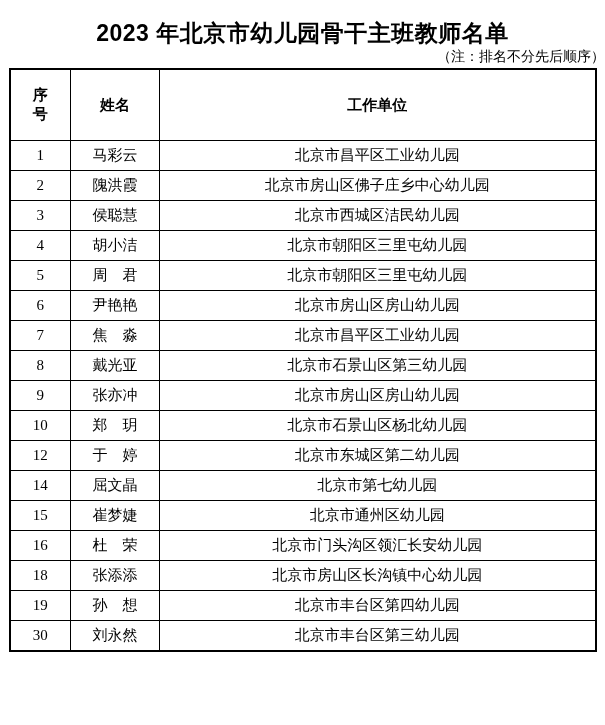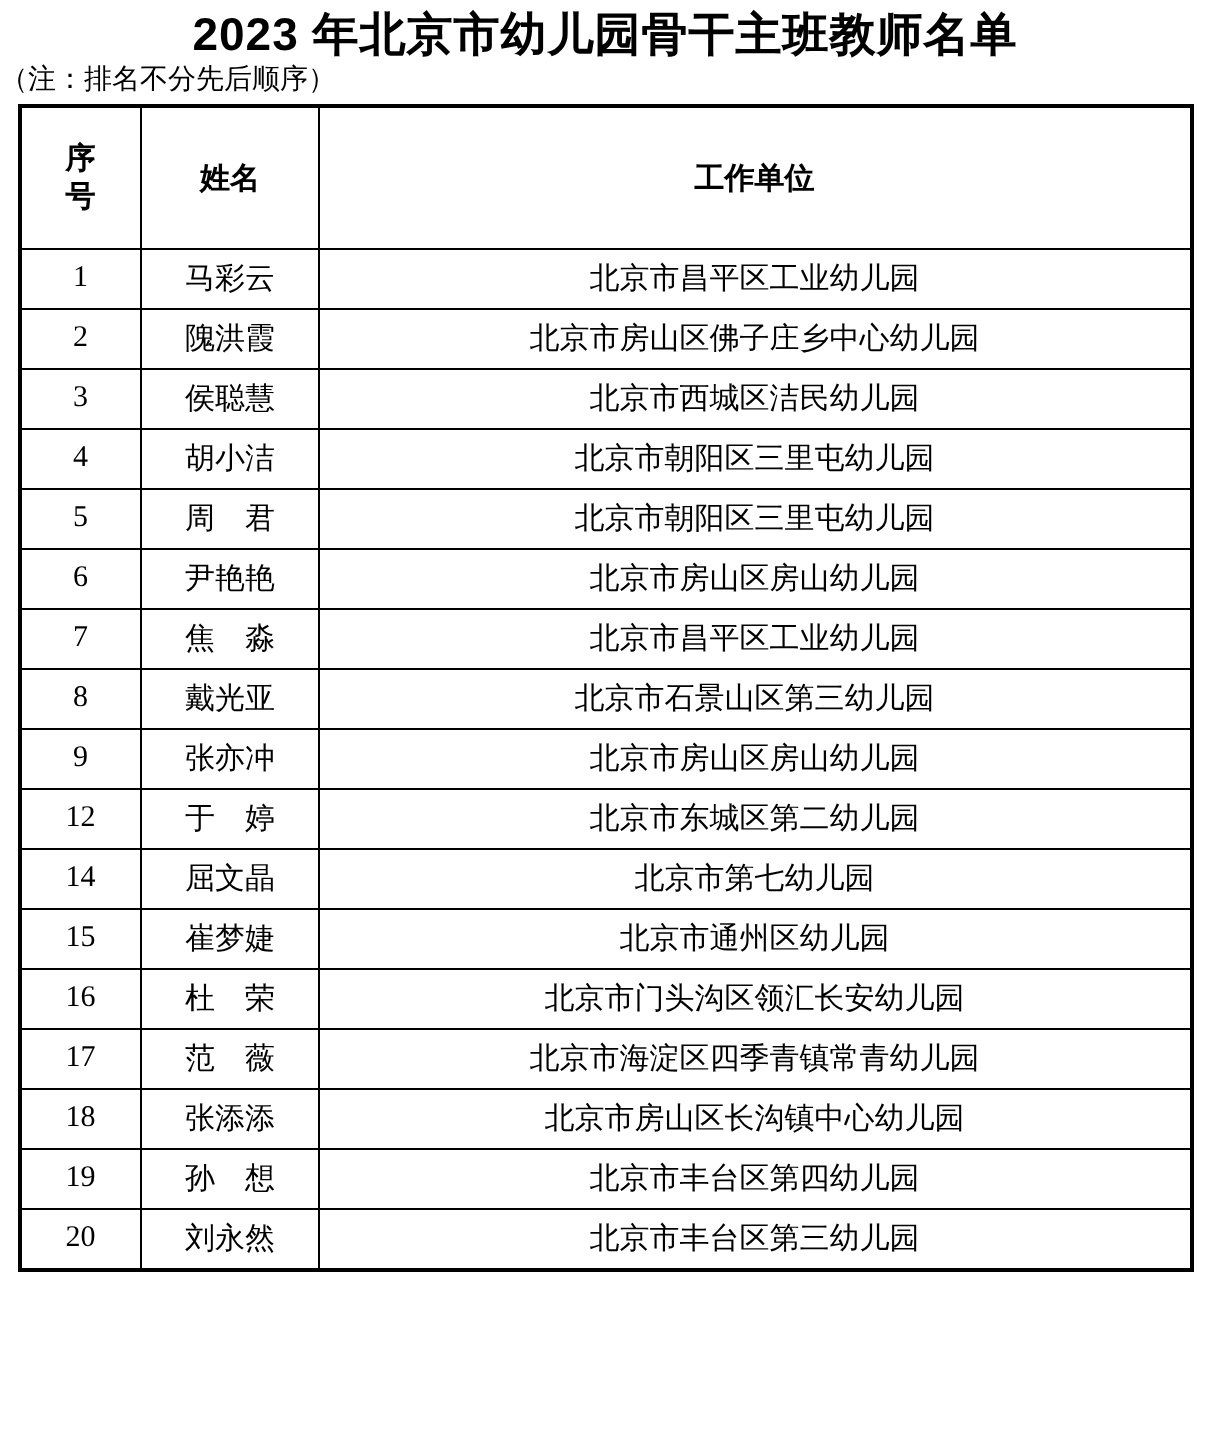--- a/index.html
+++ b/index.html
@@ -10,31 +10,31 @@
   .page {
     width: 605px;
     height: 725px;
     background: #ffffff;
     color: #000000;
     font-family: "Liberation Serif", serif;
     overflow: hidden;
     box-sizing: border-box;
   }
   .doc-title {
-    padding-top: 2px;
+    padding-top: 18px;
     text-align: center;
     font-family: "Liberation Sans", sans-serif;
     font-weight: 700;
     font-size: 23px;
     line-height: 30px;
     letter-spacing: 0.5px;
     white-space: nowrap;
   }
   .doc-subtitle {
-    text-align: left;
+    text-align: right;
     font-size: 14px;
     line-height: 18px;
     margin-top: 0;
   }
   table.roster {
     margin: 2px auto 0 auto;
     width: 586px;
     border-collapse: collapse;
     table-layout: fixed;
     border: 2px solid #000000;
@@ -130,20 +130,25 @@
     <td>戴光亚</td>
     <td>北京市石景山区第三幼儿园</td>
   </tr>
 
   <tr>
     <td>9</td>
     <td>张亦冲</td>
     <td>北京市房山区房山幼儿园</td>
   </tr>
 
+  <tr>
+    <td>10</td>
+    <td>郑　玥</td>
+    <td>北京市石景山区杨北幼儿园</td>
+  </tr>
 
 
   <tr>
     <td>12</td>
     <td>于　婷</td>
     <td>北京市东城区第二幼儿园</td>
   </tr>
 
   <tr>
     <td>14</td>
@@ -157,39 +162,34 @@
     <td>崔梦婕</td>
     <td>北京市通州区幼儿园</td>
   </tr>
 
   <tr>
     <td>16</td>
     <td>杜　荣</td>
     <td>北京市门头沟区领汇长安幼儿园</td>
   </tr>
 
-  <tr>
-    <td>17</td>
-    <td>范　薇</td>
-    <td>北京市海淀区四季青镇常青幼儿园</td>
-  </tr>
 
   <tr>
     <td>18</td>
     <td>张添添</td>
     <td>北京市房山区长沟镇中心幼儿园</td>
   </tr>
 
   <tr>
     <td>19</td>
     <td>孙　想</td>
     <td>北京市丰台区第四幼儿园</td>
   </tr>
 
   <tr>
-    <td>20</td>
+    <td>30</td>
     <td>刘永然</td>
     <td>北京市丰台区第三幼儿园</td>
   </tr>
 
 </tbody>
   </table>
 </div>
 
 </body></html>

